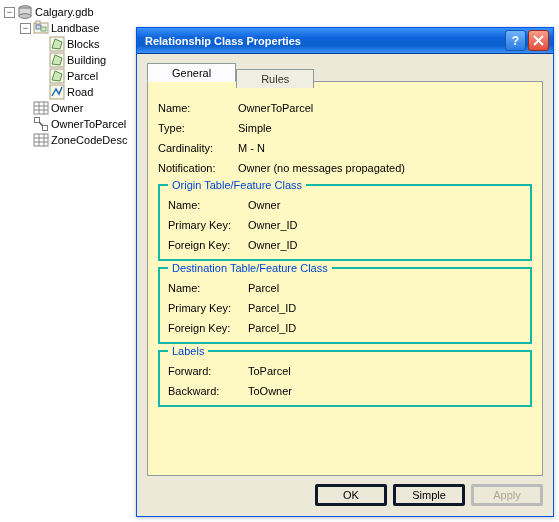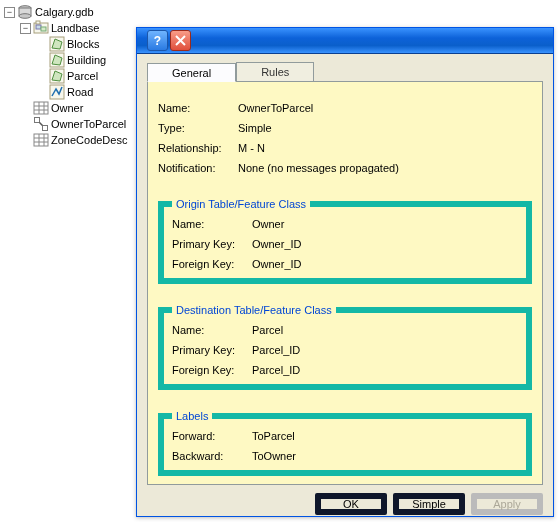--- a/index.html
+++ b/index.html
@@ -66,47 +66,47 @@
 
     .tabstrip { display:flex; border-bottom: 1px solid #919B9C; }
     .tab {
       padding: 3px 24px 2px; border: 1px solid #919B9C; border-bottom: none;
       background: #ECE9D8;
       margin-right: 0px;
       position: relative;
       cursor: pointer;
     }
     .tab.active { background: #FCFCFE; border-bottom: 1px solid #FCFCFE; top: 1px; z-index: 2; }
-    .tab.inactive { top: 0; color:#333; background:#F0EEE0; }
+    .tab.inactive { top: 7px; color:#333; background:#F0EEE0; }
     .tabpanel {
       background: #fef9c3;
       border: 1px solid #919B9C; border-top: none;
       flex:1;
       padding: 16px 10px 8px;
     }
 
     .kv { display:flex; height: 20px; align-items:center; }
     .kv .k { width: 80px; }
     .kv .v { }
 
     fieldset {
-      border: 6px solid #14b8a6;
-      margin: 20px 0 0;
+      border: 2px solid #14b8a6;
+      margin: 1px 0 0;
       padding: 4px 8px 4px;
     }
     legend { color: #0046D5; padding: 0 4px; }
     fieldset .kv .k { width: 80px; }
 
     .buttons {
       display:flex; justify-content:flex-end; gap:6px;
       padding-top: 8px;
     }
     .btn {
       width: 72px; height: 22px;
-      background: #ECE9D8; border: 6px solid #0f172a;
+      background: #ECE9D8; border: 3px solid #0f172a;
       display:inline-flex; align-items:center; justify-content:center;
       cursor: pointer;
       border-radius:2px;
     }
     .btn.disabled { color: #ACA899; border-color:#BBB; cursor:default; }
   </style>
 </head>
 <body>
 
 <div class="tree">
@@ -211,20 +211,21 @@
             <line x1="11" y1="2" x2="11" y2="14" stroke="#888"></line>
           </svg>
       </span>
       <span class="tree-label">ZoneCodeDesc</span>
     </div>
   </div>
 </div>
 
 <div class="dialog">
   <div class="titlebar">
+    <span class="title">Relationship Class Properties</span>
     <span class="winbtn help">?</span>
     <span class="winbtn close">
       <svg width="11" height="11">
           <line x1="1" y1="1" x2="10" y2="10" stroke="#fff" stroke-width="2"></line>
           <line x1="10" y1="1" x2="1" y2="10" stroke="#fff" stroke-width="2"></line>
         </svg>
     </span>
   </div>
   <div class="client">
     <div class="tabstrip">
@@ -235,26 +236,26 @@
 
       <div class="kv">
           <span class="k">Name:</span>
           <span class="v">OwnerToParcel</span>
         </div>
       <div class="kv">
           <span class="k">Type:</span>
           <span class="v">Simple</span>
         </div>
       <div class="kv">
-          <span class="k">Relationship:</span>
+          <span class="k">Cardinality:</span>
           <span class="v">M - N</span>
         </div>
       <div class="kv">
           <span class="k">Notification:</span>
-          <span class="v">None (no messages propagated)</span>
+          <span class="v">Owner (no messages propagated)</span>
         </div>
 
       <fieldset>
         <legend>Origin Table/Feature Class</legend>
         <div class="kv">
             <span class="k">Name:</span>
             <span class="v">Owner</span>
           </div>
         <div class="kv">
             <span class="k">Primary Key:</span>

